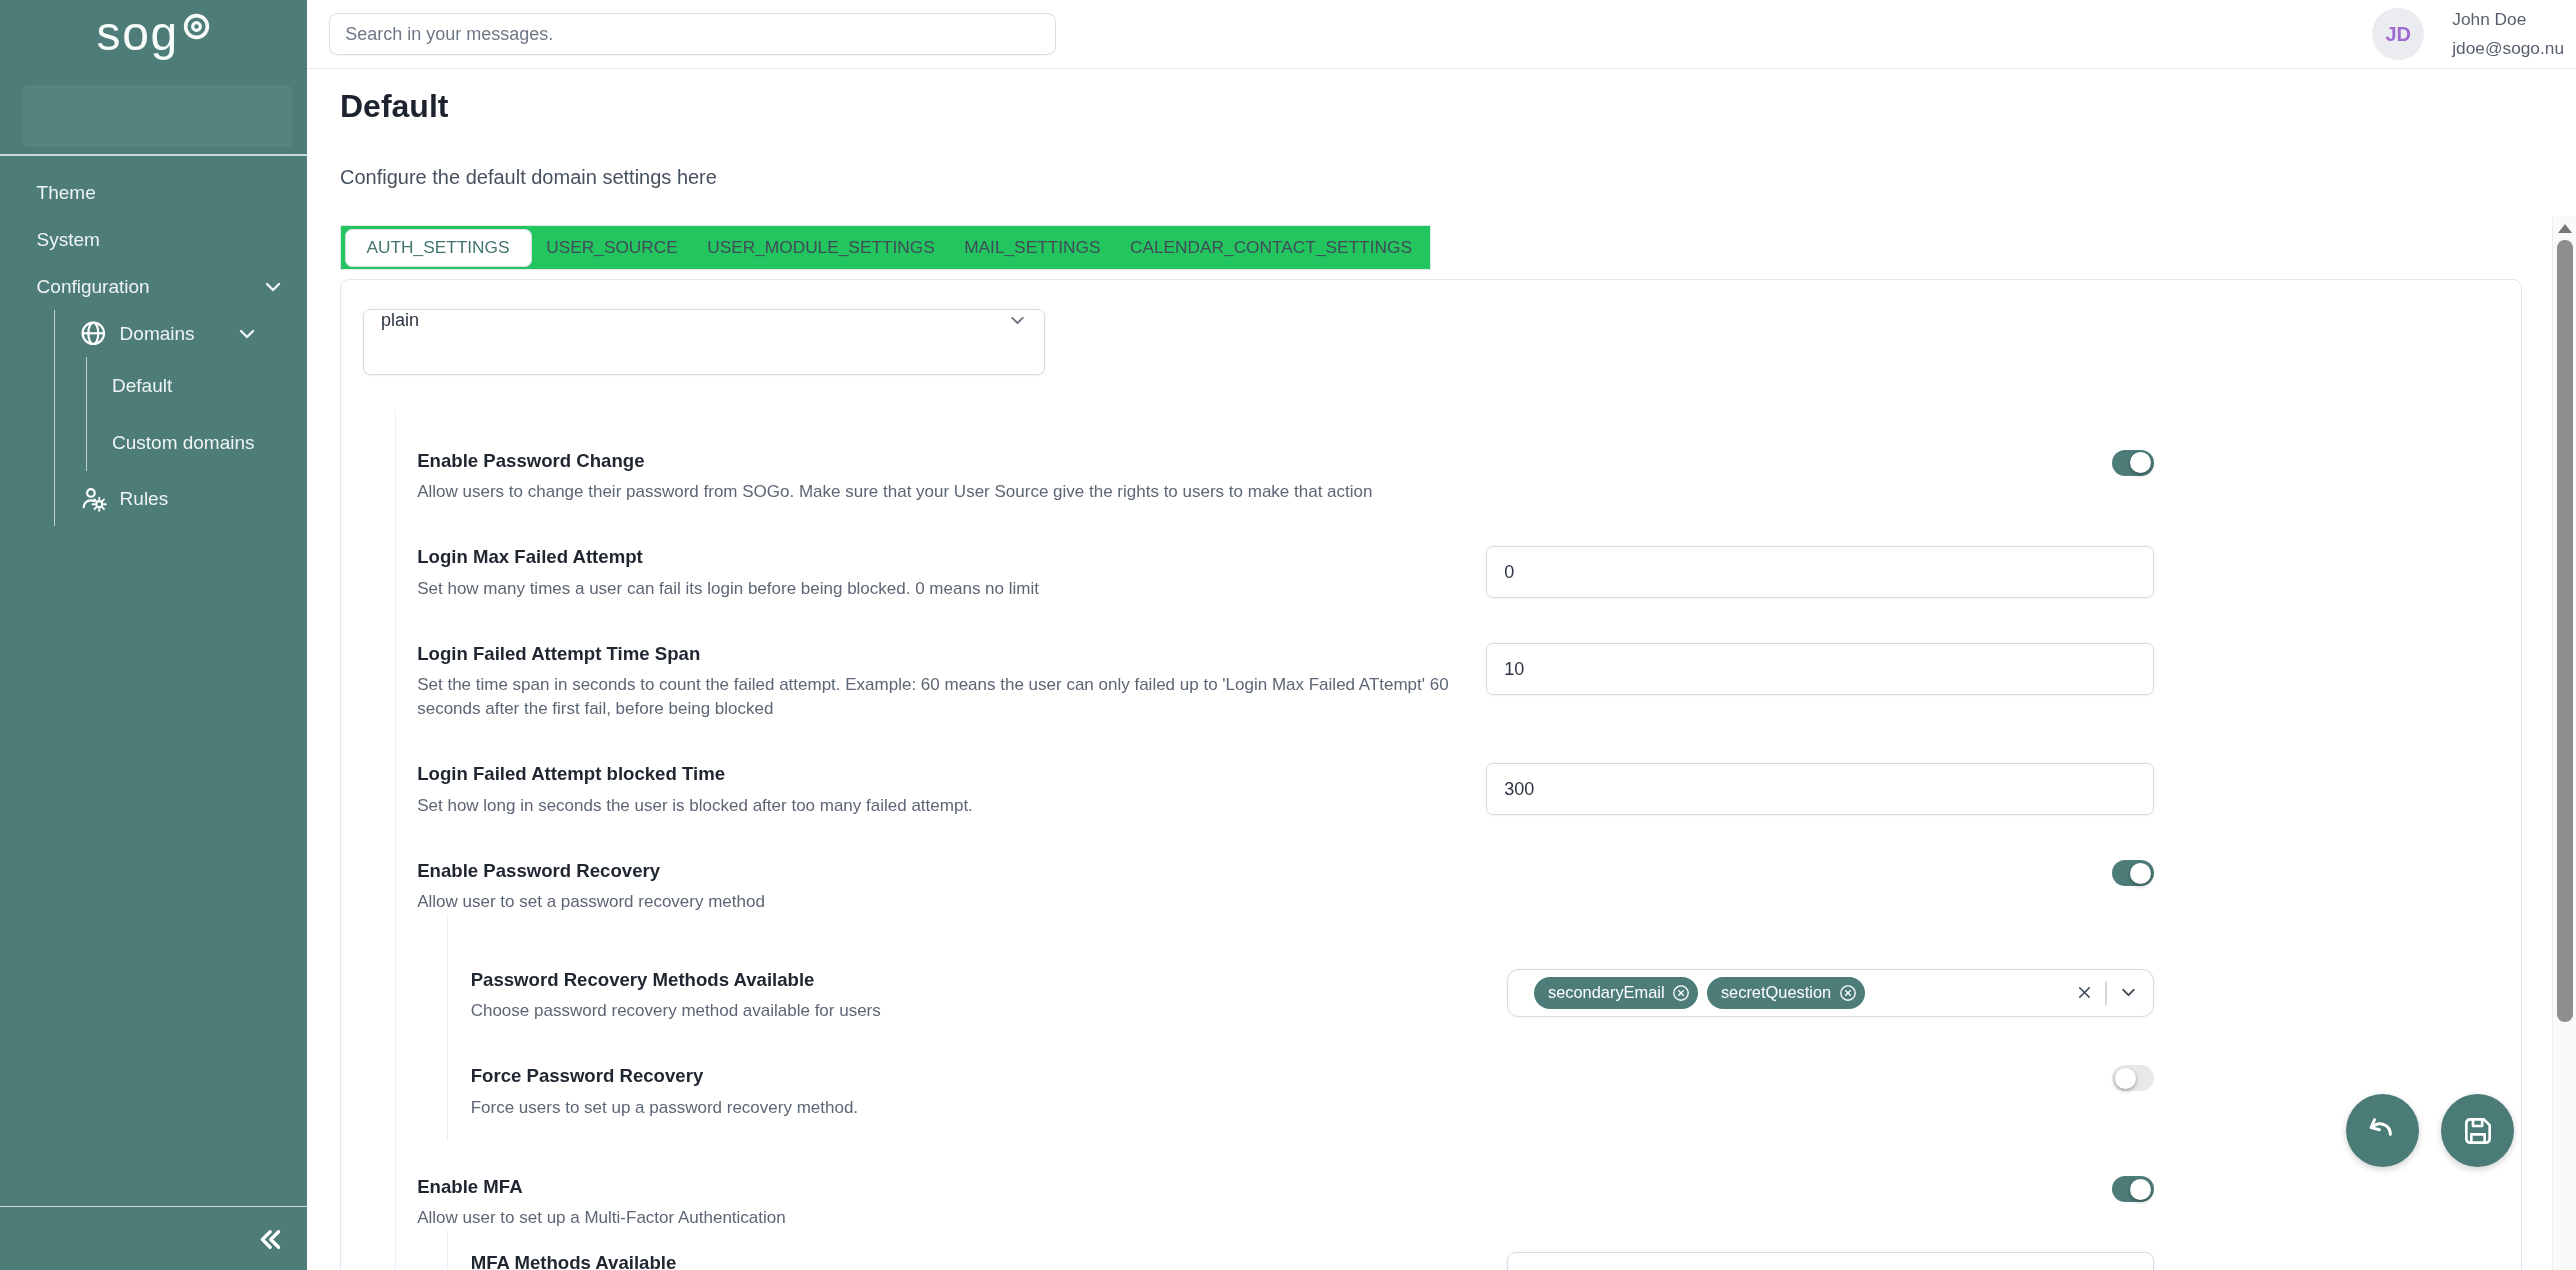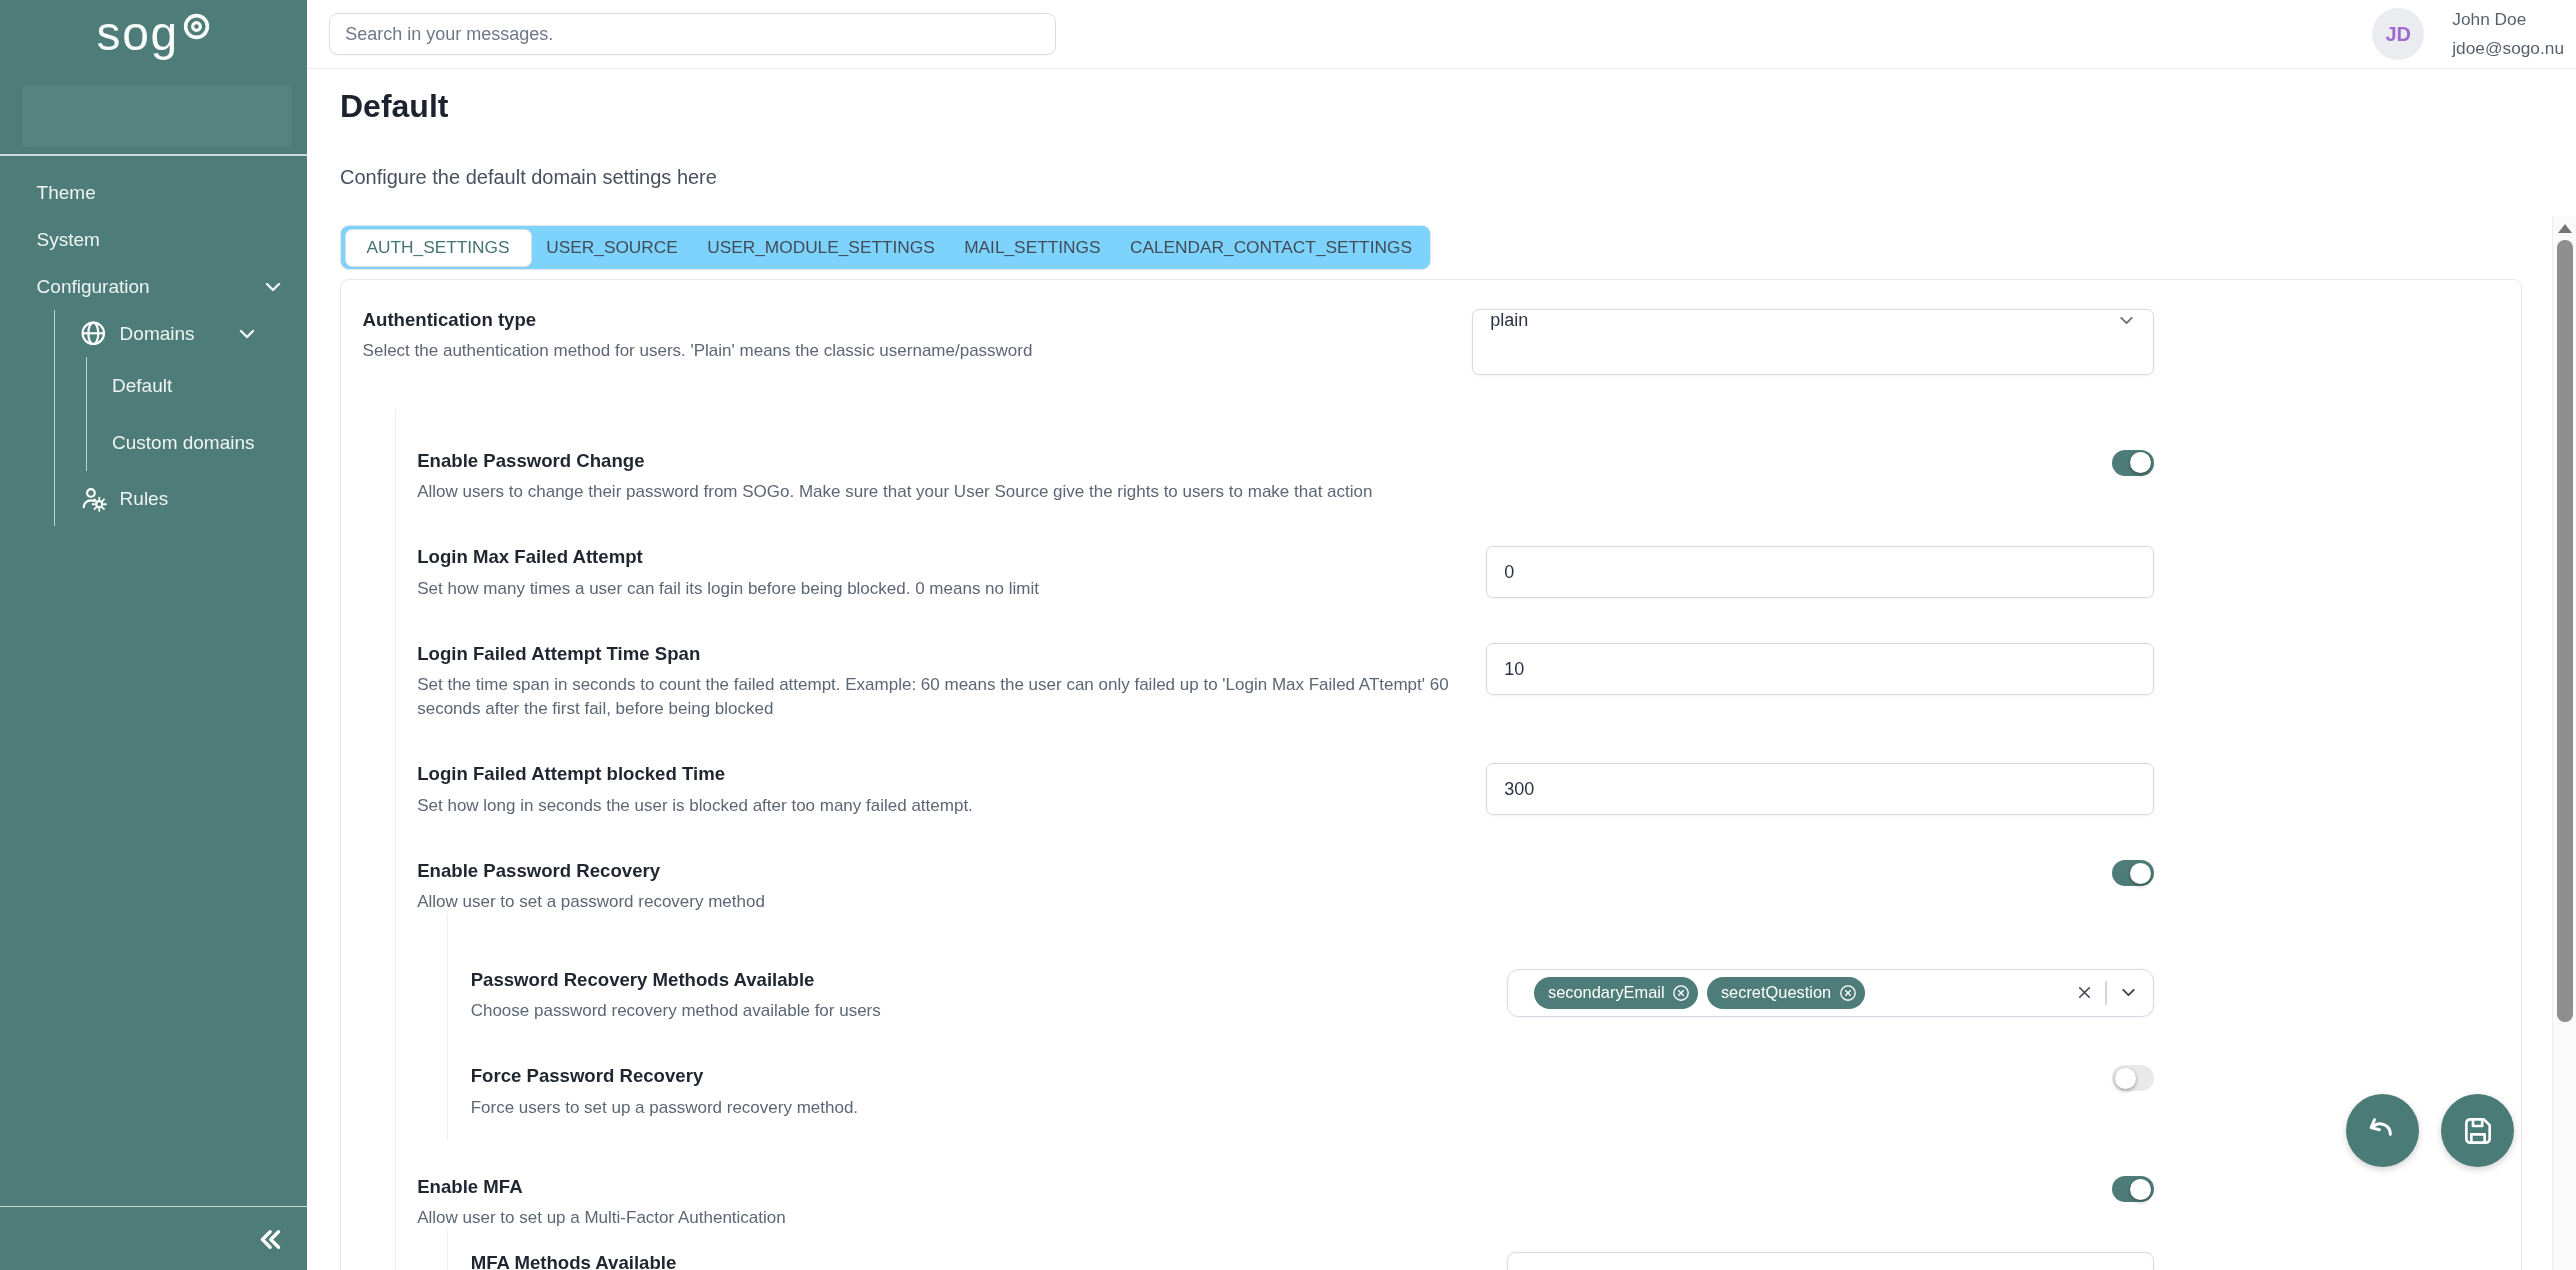--- a/index.html
+++ b/index.html
@@ -37,21 +37,21 @@
   .user-block { margin-left:auto; display:flex; align-items:center; gap:28px; padding-right:12px; }
   .avatar { width:52px; height:52px; border-radius:50%; background:#ebecf0; color:#9e6ad0;
     font-weight:700; font-size:20px; display:flex; align-items:center; justify-content:center; }
   .user-info { font-size:17.3px; color:#58616e; line-height:28.6px; }
 
   .content { padding-left:33px; }
   .page-title { margin-top:19px; font-size:32px; font-weight:700; color:#1c232e; }
   .page-subtitle { margin-top:41px; font-size:20px; color:#46505e; }
 
   .tabs { margin-top:36px; display:inline-flex; align-items:center; padding:3.5px;
-    border:1.7px solid #e4e7ea; border-radius:9px; background:#7dd3fc; height:45px; }
+    border:1.7px solid #e4e7ea; border-radius:0; background:#22c55e; height:45px; }
   .tab { padding:0 14.7px; font-size:17.3px; color:#414b59; display:flex; align-items:center; height:38px; cursor:pointer; white-space:nowrap; }
   .tab.active { padding:0 21px; background:#fff; border:1.7px solid #d9dce1; border-radius:7px; color:#43756f; }
 
   .card { margin:8.7px 54px 0 0; border:1.7px solid #e4e7ea; border-radius:8.7px; background:#fff;
     padding:29px 367px 52px 21.6px; min-height:1125px; }
 
   .frow { display:flex; align-items:flex-start; }
   .ftext { flex:1; padding-right:24px; }
   .flabel { font-size:18.6px; font-weight:700; color:#1f2630; line-height:22.5px; }
   .fdesc { margin-top:7.8px; font-size:17px; color:#5d6675; line-height:23.4px; }
@@ -216,24 +216,20 @@
         <div class="tab active">AUTH_SETTINGS</div>
         <div class="tab">USER_SOURCE</div>
         <div class="tab">USER_MODULE_SETTINGS</div>
         <div class="tab">MAIL_SETTINGS</div>
         <div class="tab">CALENDAR_CONTACT_SETTINGS</div>
       </div>
 
       <div class="card">
 
         <div class="frow mb-sm">
-          <div class="ftext">
-            <div class="flabel">Authentication type</div>
-            <div class="fdesc">Select the authentication method for users. 'Plain' means the classic username/password</div>
-          </div>
           <div class="select-box">
             <span>plain</span>
             <span class="chev">
               <svg width="21" height="21" viewBox="0 0 24 24">
                   <polyline points="6,9 12,15 18,9" fill="none" stroke="currentColor" stroke-width="2.2" stroke-linecap="round" stroke-linejoin="round"></polyline>
                 </svg>
             </span>
           </div>
         </div>
 

